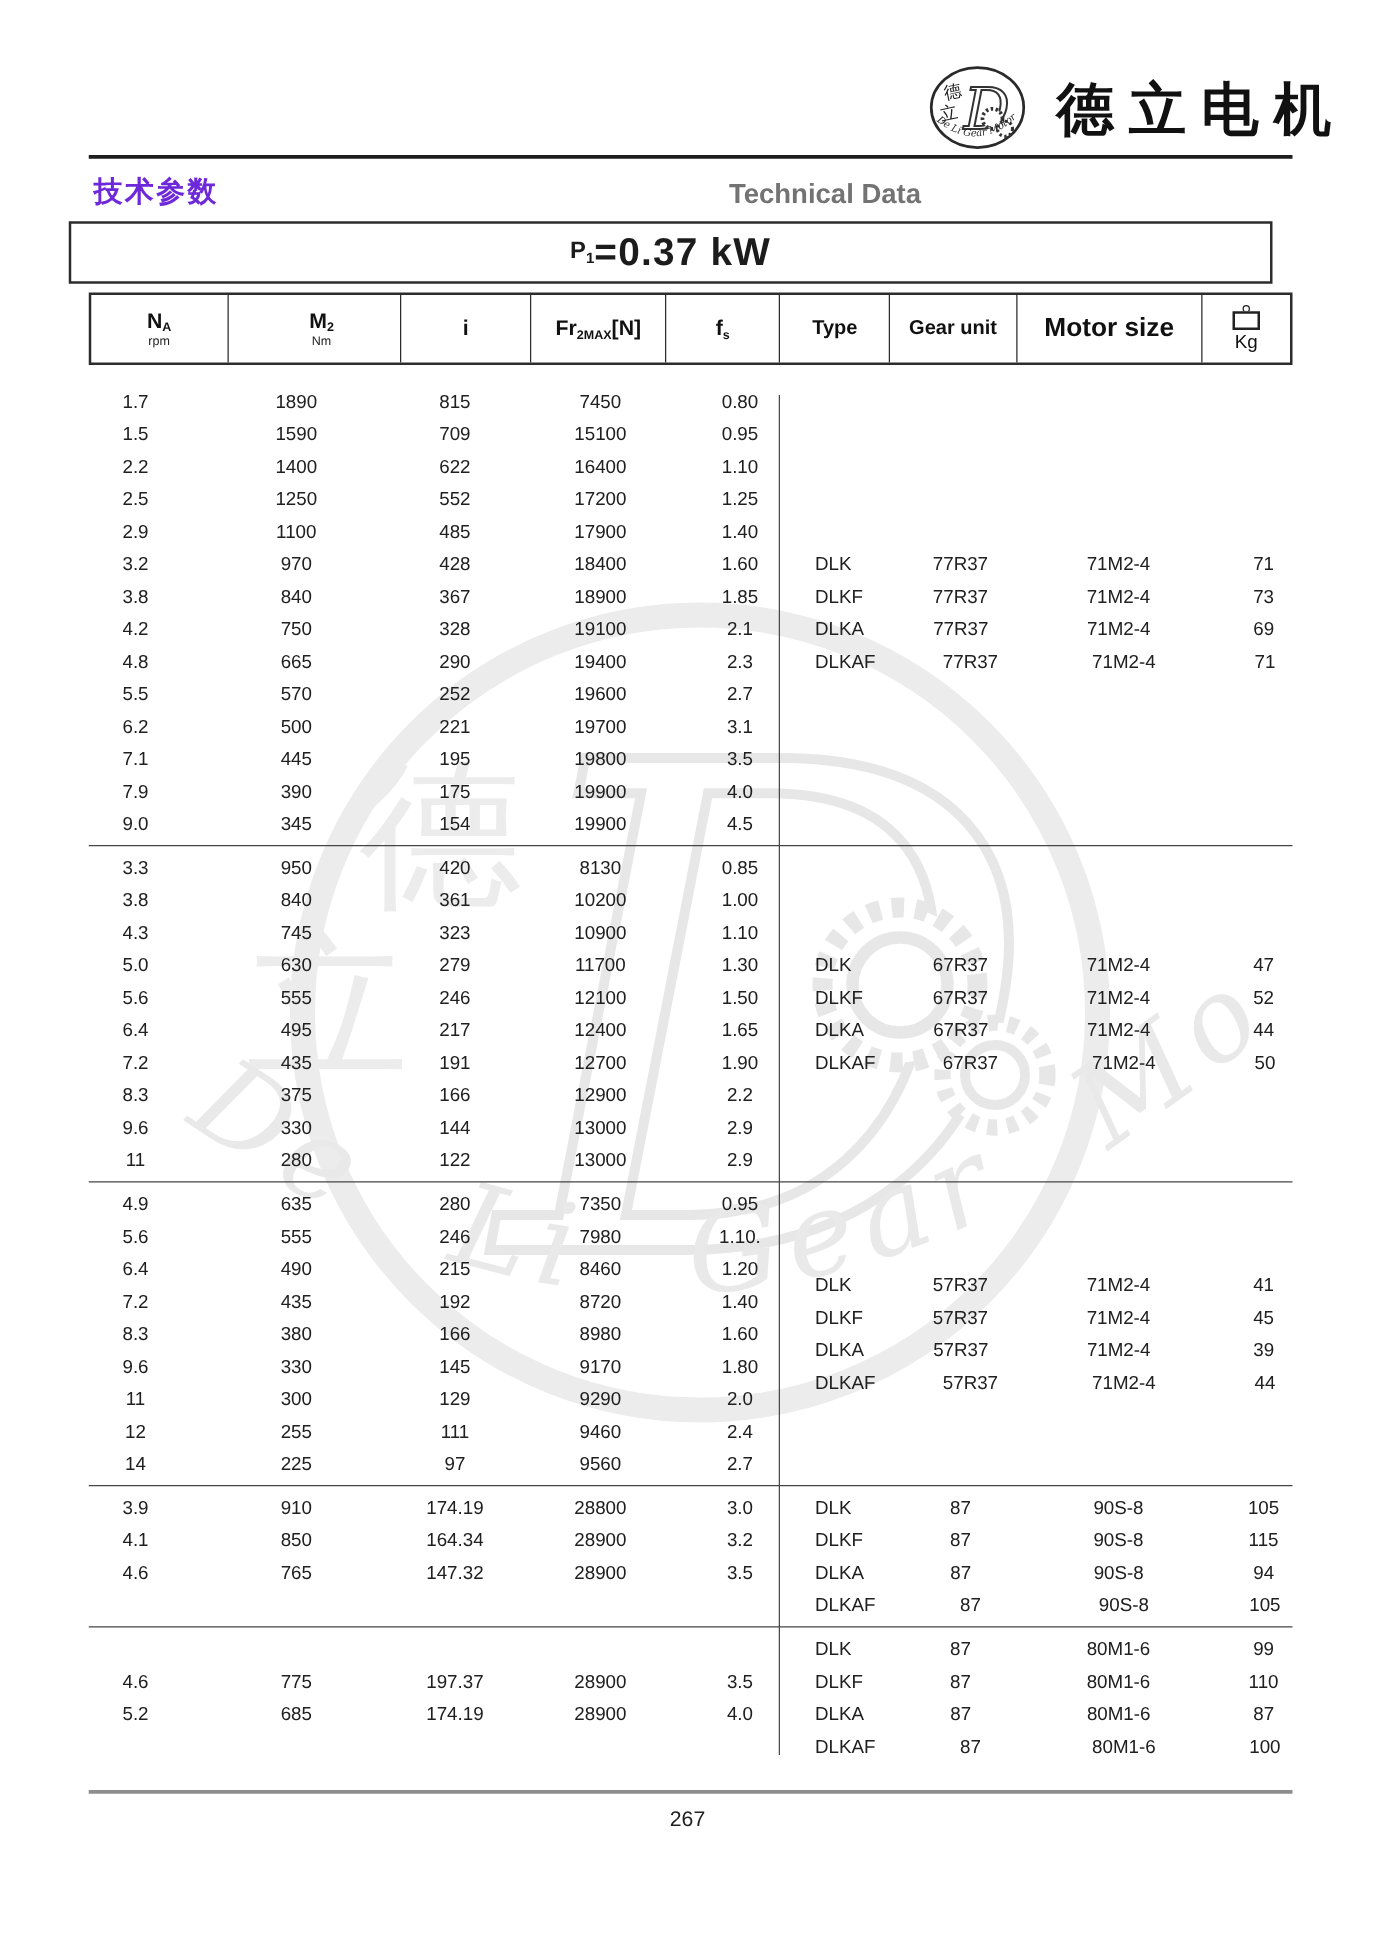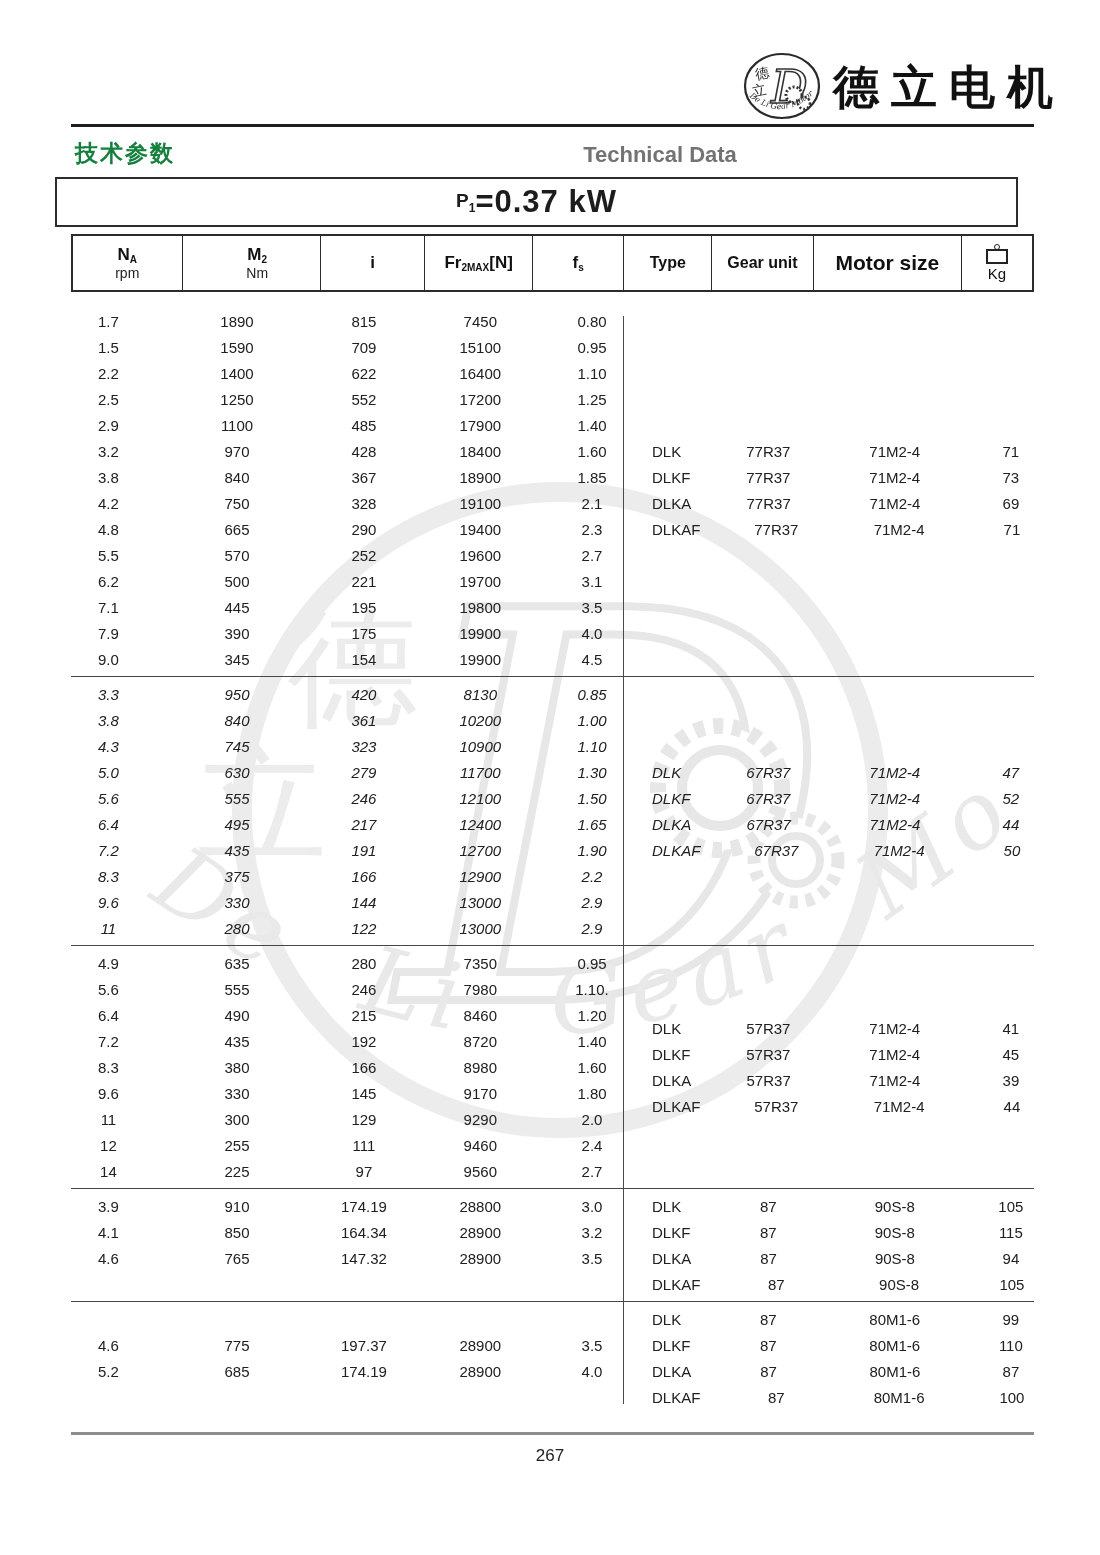--- a/index.html
+++ b/index.html
@@ -5,45 +5,45 @@
   html,body{margin:0;padding:0;background:#fff;}
   .page{position:relative;width:1100px;height:1555px;background:#fff;overflow:hidden;
         font-family:"Liberation Sans",sans-serif;color:#1c1c1c;}
 
   
   .watermark{position:absolute;left:80px;top:430px;z-index:0;}
 
   
   .logo-row{position:absolute;left:733px;top:48px;display:flex;align-items:center;z-index:2;}
   .brand-name{font-family:"DejaVu Serif",serif;font-weight:bold;font-size:46px;
-              letter-spacing:12px;color:#111;white-space:nowrap;}
+              letter-spacing:12px;color:#111;margin-left:12px;white-space:nowrap;}
 
   .top-rule{position:absolute;left:71px;top:124px;width:963px;height:3px;background:#1e1e1e;z-index:2;}
 
   .title-cn{position:absolute;left:75px;top:138px;font-size:23px;font-weight:700;
-            letter-spacing:2px;color:#15803d;z-index:2;font-family:Liberation Mono, monospace;}
+            letter-spacing:2px;color:#6d28d9;z-index:2;font-family:Liberation Mono, monospace;}
   .title-en{position:absolute;left:530px;top:142px;width:260px;text-align:center;
             font-size:22px;font-weight:700;color:#737373;z-index:2;}
 
   
   .p1-box{position:absolute;left:55px;top:177px;width:963px;height:50px;border:2px solid #2c2c2c;
           box-sizing:border-box;display:flex;align-items:center;justify-content:center;z-index:2;background:transparent;}
   .p1-small{font-size:19px;font-weight:700;}
   .p1-small sub{font-size:12px;}
   .p1-big{font-size:31px;font-weight:700;letter-spacing:1px;}
 
   
   .head-row{position:absolute;left:71px;top:234px;width:963px;height:58px;border:2px solid #2c2c2c;
             box-sizing:border-box;display:flex;z-index:2;}
   .hcell{display:flex;flex-direction:column;align-items:center;justify-content:center;
          border-right:1.5px solid #2c2c2c;box-sizing:border-box;line-height:1.15;}
   .hcell:last-child{border-right:none;}
   .hmain{font-size:17px;font-weight:700;color:#111;}
   .hsub{font-size:10px;font-weight:700;position:relative;top:3px;}
-  .hunit{font-size:14px;color:#222;margin-top:1px;}
+  .hunit{font-size:10px;color:#222;margin-top:1px;}
   .w0{width:11.42%;} .w1{width:14.43%;padding-left:12px;} .w2{width:10.90%;} .w3{width:11.21%;} .w4{width:9.55%;}
   .w5{width:9.14%;} .w6{width:10.59%;} .w7{width:15.47%;} .w8{width:7.29%;}
   .wicon-dot{width:6px;height:6px;border:1px solid #222;border-radius:50%;box-sizing:border-box;}
   .wicon-box{width:22px;height:15px;border:2px solid #222;box-sizing:border-box;margin-top:-1px;background:#fff;}
   .kg-label{font-size:15px;color:#111;margin-top:1px;}
 
   
   .tbody{position:absolute;left:71px;top:294px;width:963px;padding-top:14px;z-index:1;}
   .v-divider{position:absolute;left:552px;top:22px;bottom:6px;width:1px;background:#4a4a4a;}
   .block{display:flex;position:relative;}
@@ -270,21 +270,21 @@
           </div>
           <div class="trow">
             <div class="cell rc0">DLKAF</div>
             <div class="cell rc1">77R37</div>
             <div class="cell rc2">71M2-4</div>
             <div class="cell rc3">71</div>
           </div>
         </div>
       </div>
       <div class="block-sep"></div>
-      <div class="block" style="height: 260px; font-style: italic;">
+      <div class="block" style="height: 260px;">
         <div class="zone zone-left vtop">
           <div class="trow">
             <div class="cell lc0">3.3</div>
             <div class="cell lc1">950</div>
             <div class="cell lc2">420</div>
             <div class="cell lc3">8130</div>
             <div class="cell lc4">0.85</div>
           </div>
           <div class="trow">
             <div class="cell lc0">3.8</div>

